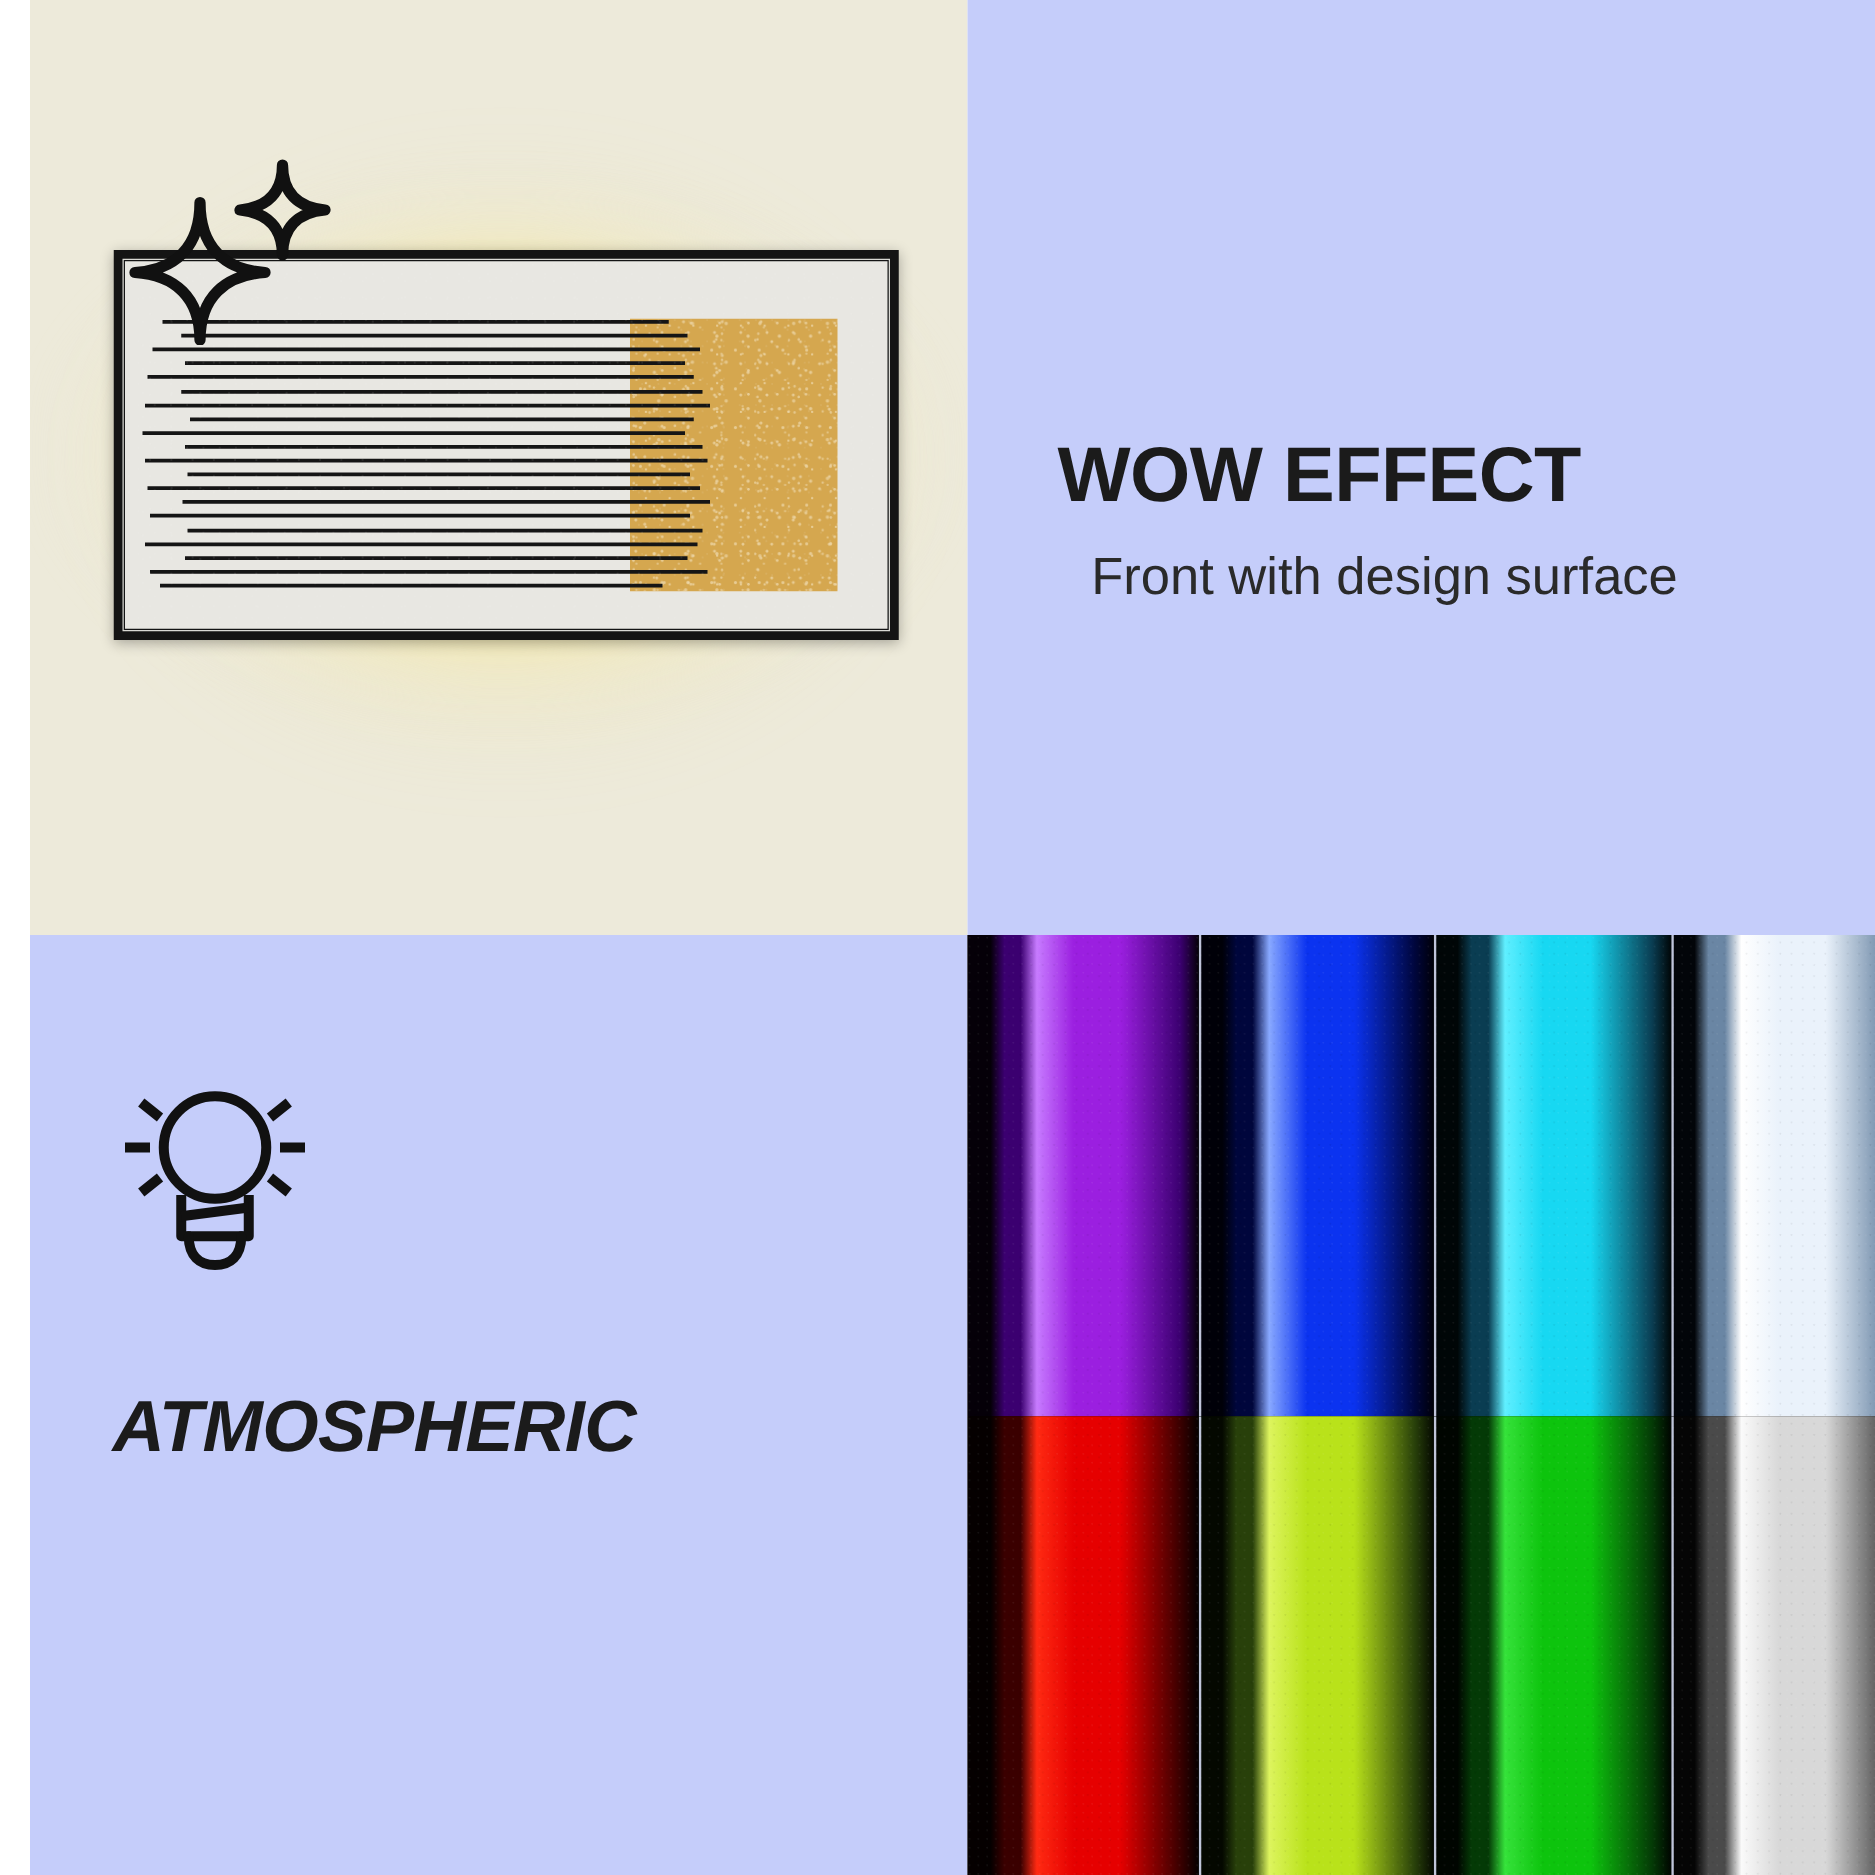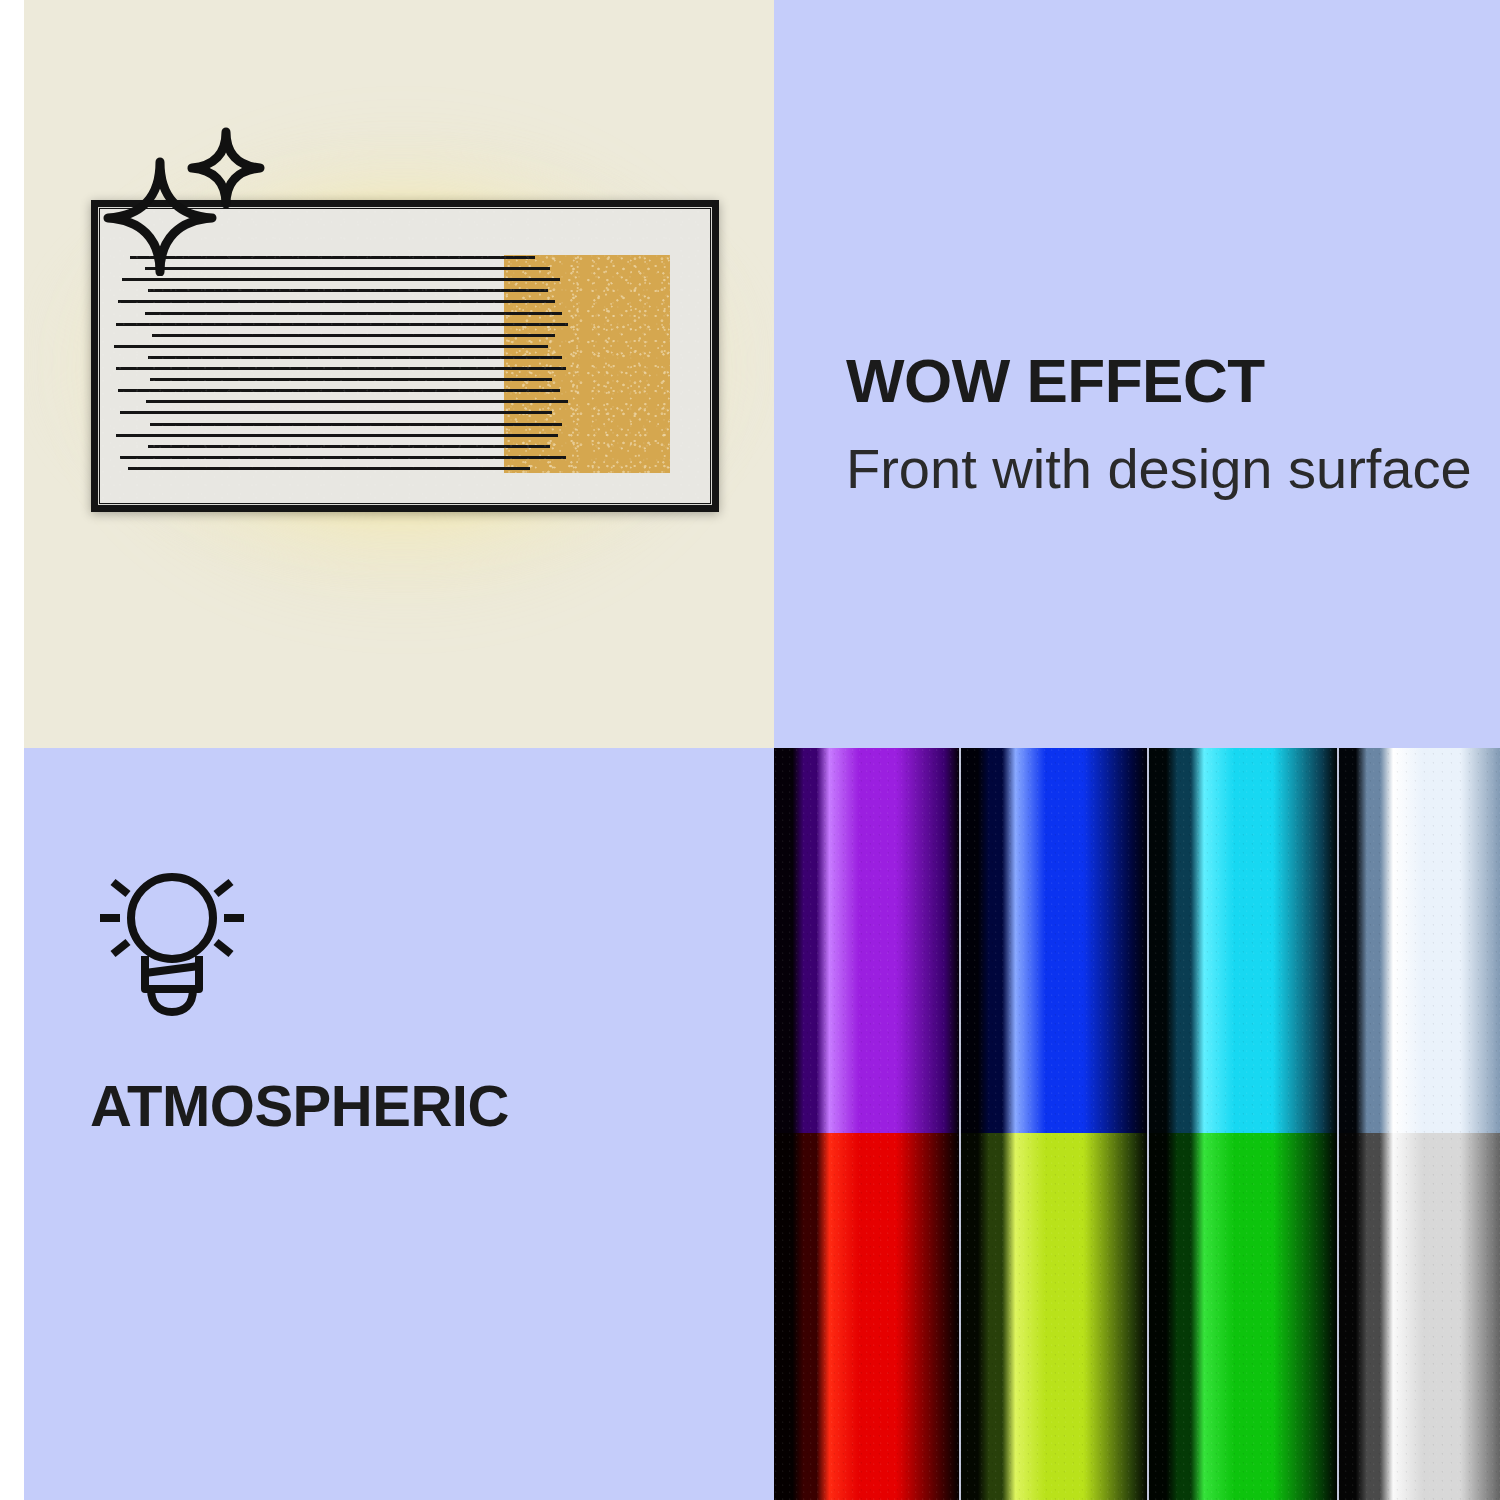--- a/index.html
+++ b/index.html
@@ -151,29 +151,30 @@
     position: absolute;
     color: #2a2a2a;
     white-space: nowrap;
   }
   .tr-headline {
     left: 822px; top: 348px;
     font-size: 62px;
     line-height: 1.05;
   }
   .tr-subline {
-    left: 822px; top: 438px;
-    font-size: 56px;
+    left: 849px; top: 438px;
+    font-size: 42px;
     line-height: 1.1;
     font-weight: 300;
   }
   .bl-headline {
-    left: 66px; top: 1076px;
+    left: 66px; top: 1112px;
     font-size: 58px;
     line-height: 1.05;
+    font-style: italic;
   }
   .bl-subline {
     left: 66px; top: 1162px;
     font-size: 45px;
     line-height: 1.30;
     font-weight: 300;
     white-space: normal;
     width: 560px;
   }
 

